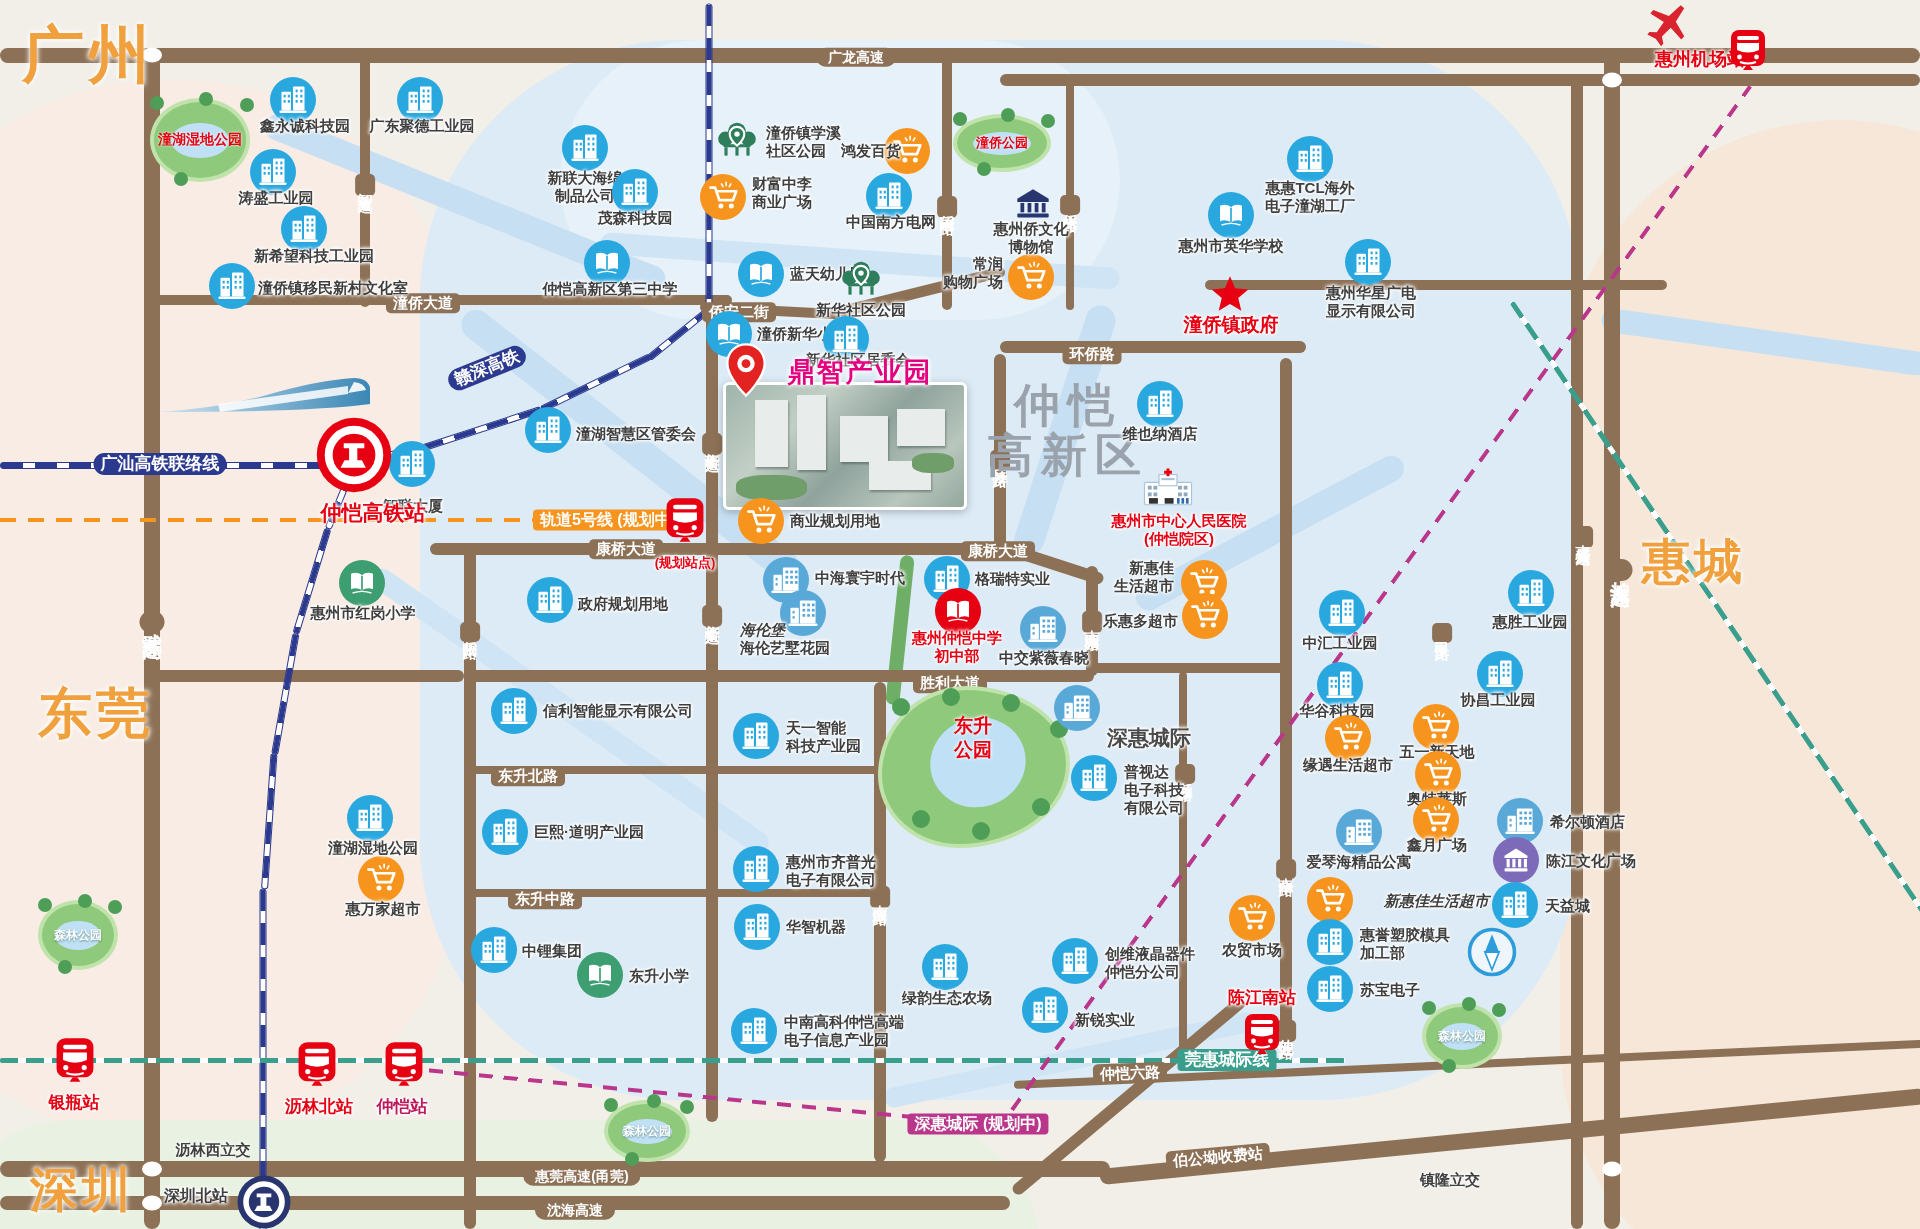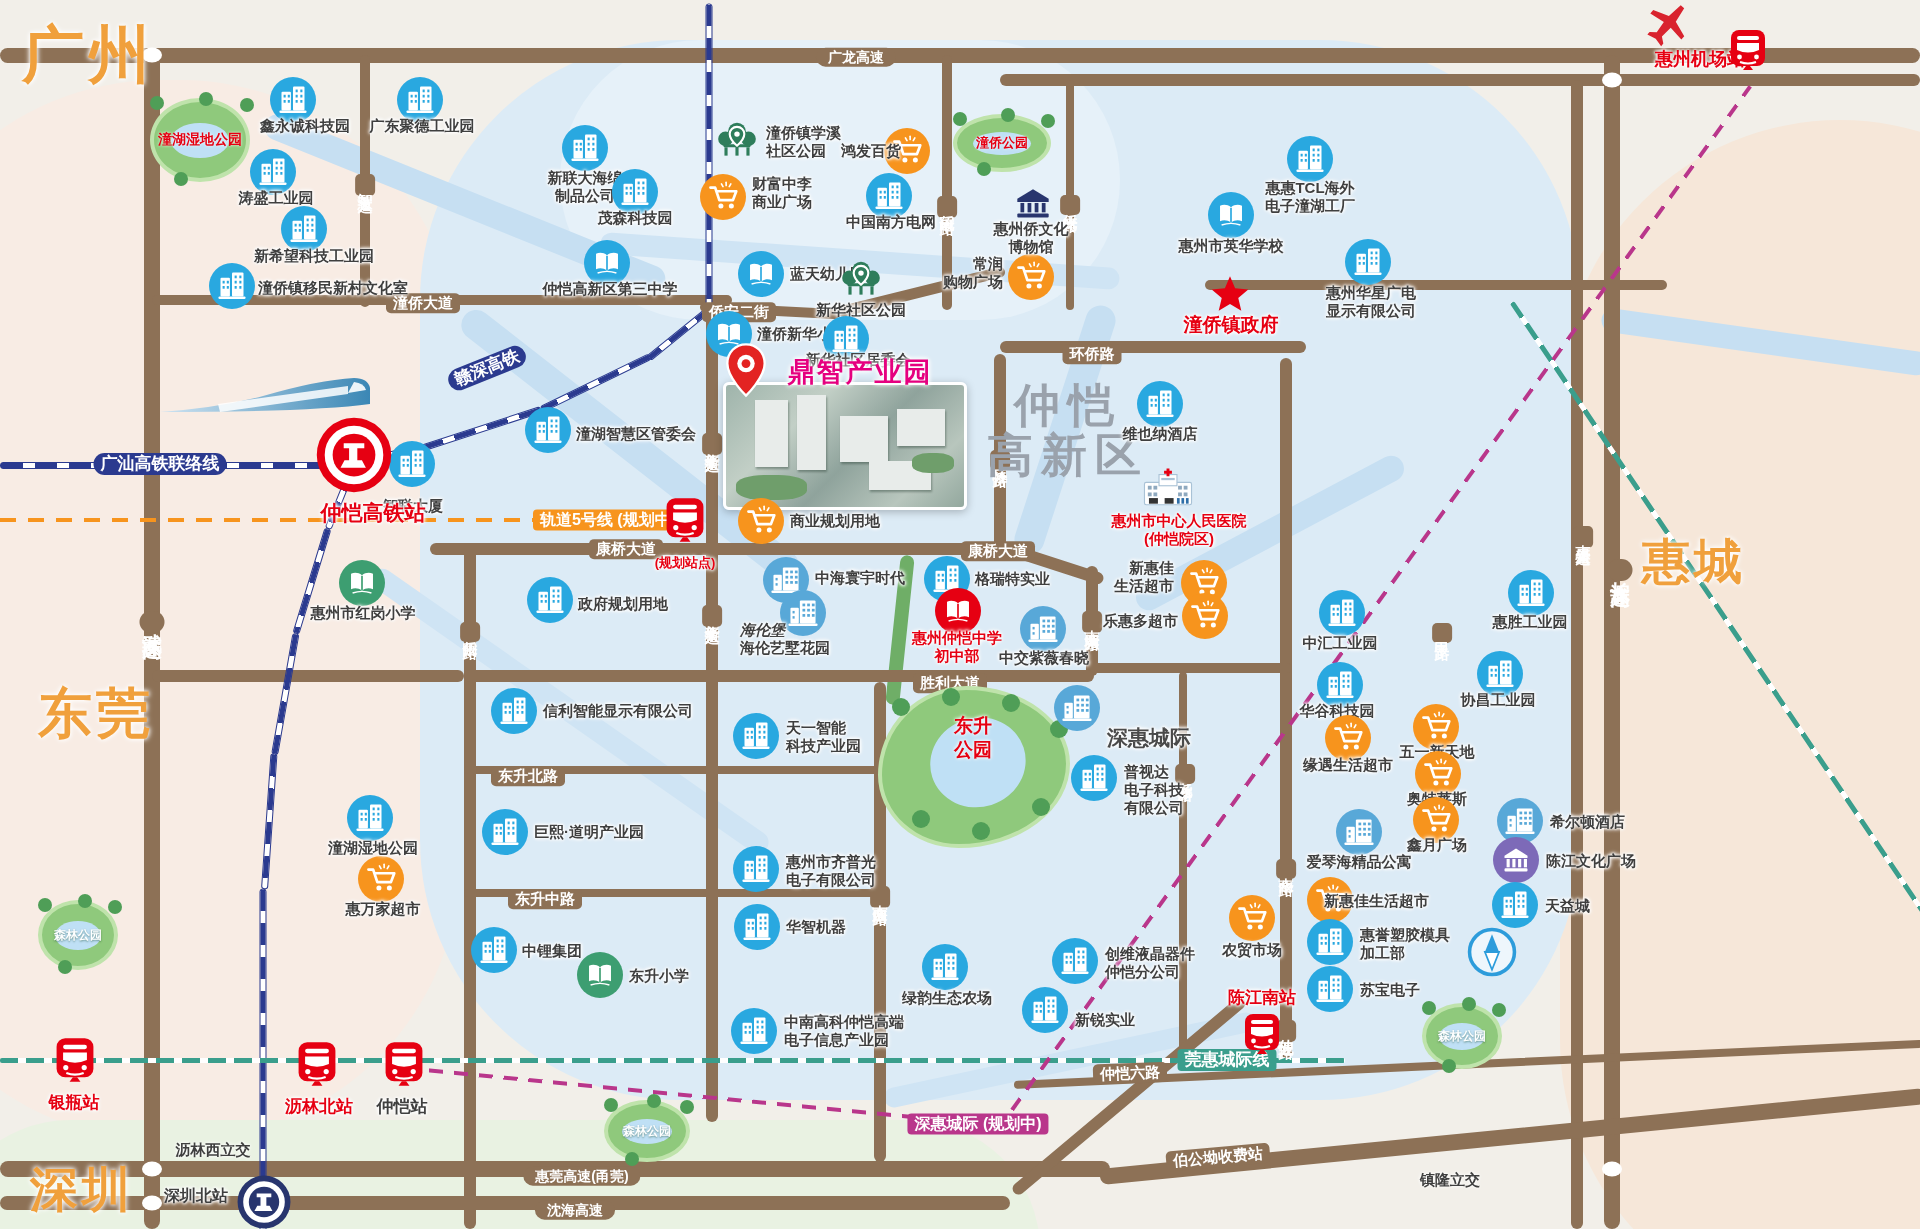--- a/index.html
+++ b/index.html
@@ -1352,21 +1352,21 @@
           </g>
           <circle cx="20" cy="30.5" r="2.4" fill="#fff"></circle>
           <circle cx="30" cy="30.5" r="2.4" fill="#fff"></circle>
           <g stroke="#fff" stroke-width="1.6" stroke-linecap="round">
             <path d="M25 8v3"></path>
             <path d="M29.5 9.5l-1.5 2.6"></path>
             <path d="M20.5 9.5l1.5 2.6"></path>
           </g>
         </svg>
       </div>
-      <div class="poi-label left" style="left: 1324px; top: 901px;">新惠佳生活超市</div>
+      <div class="poi-label left" style="left: 1384px; top: 901px; font-style: italic;">新惠佳生活超市</div>
       <div class="poi-icon" style="left: 1330px; top: 942px;">
         <svg viewBox="0 0 44 44">
           <circle cx="22" cy="22" r="22" fill="#29a8e0"></circle>
           <rect x="11" y="14" width="9" height="18" rx="1" fill="#fff"></rect>
           <rect x="22" y="9" width="11" height="23" rx="1" fill="#fff"></rect>
           <g fill="#29a8e0">
             <rect x="13" y="17" width="2" height="2.6"></rect>
             <rect x="17" y="17" width="2" height="2.6"></rect>
             <rect x="13" y="22" width="2" height="2.6"></rect>
             <rect x="17" y="22" width="2" height="2.6"></rect>
@@ -1538,21 +1538,21 @@
         <svg viewBox="0 0 44 48">
           <rect x="5" y="4" width="34" height="36" rx="8" fill="#e60012"></rect>
           <rect x="11" y="10" width="22" height="4" rx="2" fill="#fff"></rect>
           <path d="M11 17h22v7q-11 5-22 0z" fill="#fff"></path>
           <circle cx="13.5" cy="31" r="2.4" fill="#fff"></circle>
           <circle cx="30.5" cy="31" r="2.4" fill="#fff"></circle>
           <path d="M17 44l3-4h4l3 4z" fill="#e60012"></path>
           <path d="M14 36q8 3 16 0" stroke="#fff" stroke-width="2" fill="none"></path>
         </svg>
       </div>
-      <div class="poi-label center" style="left: 402px; top: 1107px; color: #404040; font-size: 17px;">仲恺站</div>
+      <div class="poi-label center" style="left: 402px; top: 1107px; color: #be185d; font-size: 17px;">仲恺站</div>
       <div class="poi-icon" style="left: 1262px; top: 1034px; width: 48px; height: 48px;">
         <svg viewBox="0 0 44 48">
           <rect x="5" y="4" width="34" height="36" rx="8" fill="#e60012"></rect>
           <rect x="11" y="10" width="22" height="4" rx="2" fill="#fff"></rect>
           <path d="M11 17h22v7q-11 5-22 0z" fill="#fff"></path>
           <circle cx="13.5" cy="31" r="2.4" fill="#fff"></circle>
           <circle cx="30.5" cy="31" r="2.4" fill="#fff"></circle>
           <path d="M17 44l3-4h4l3 4z" fill="#e60012"></path>
           <path d="M14 36q8 3 16 0" stroke="#fff" stroke-width="2" fill="none"></path>
         </svg>

